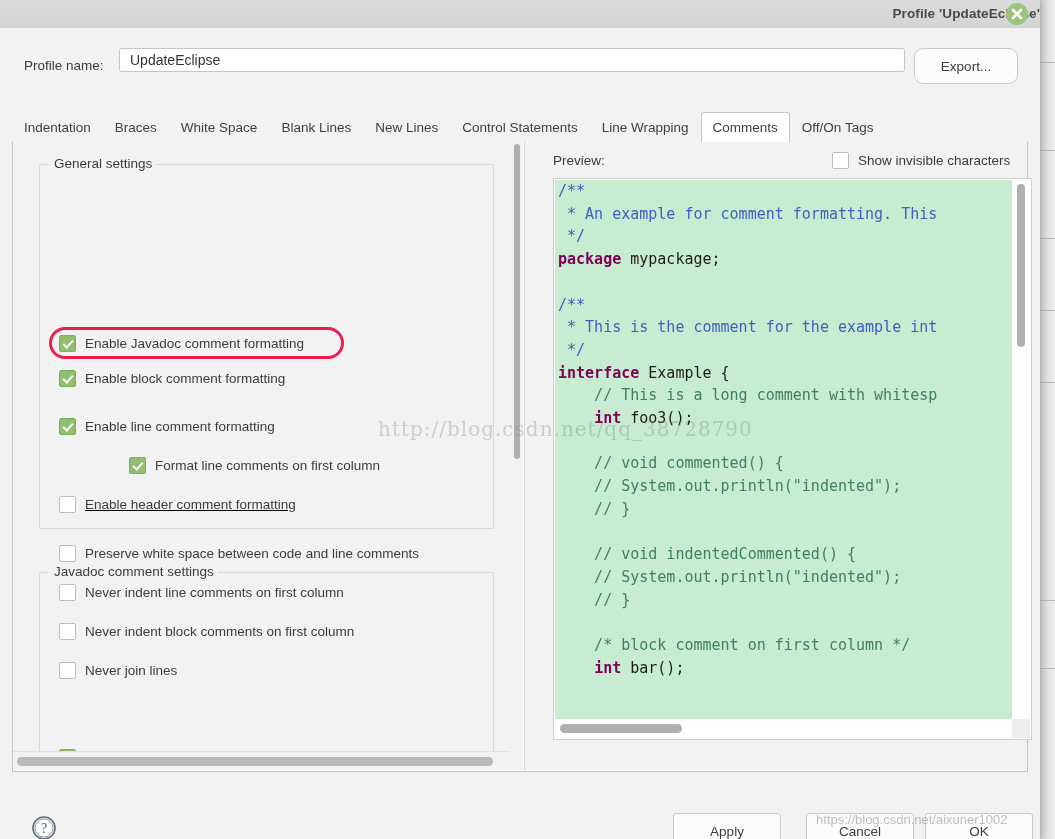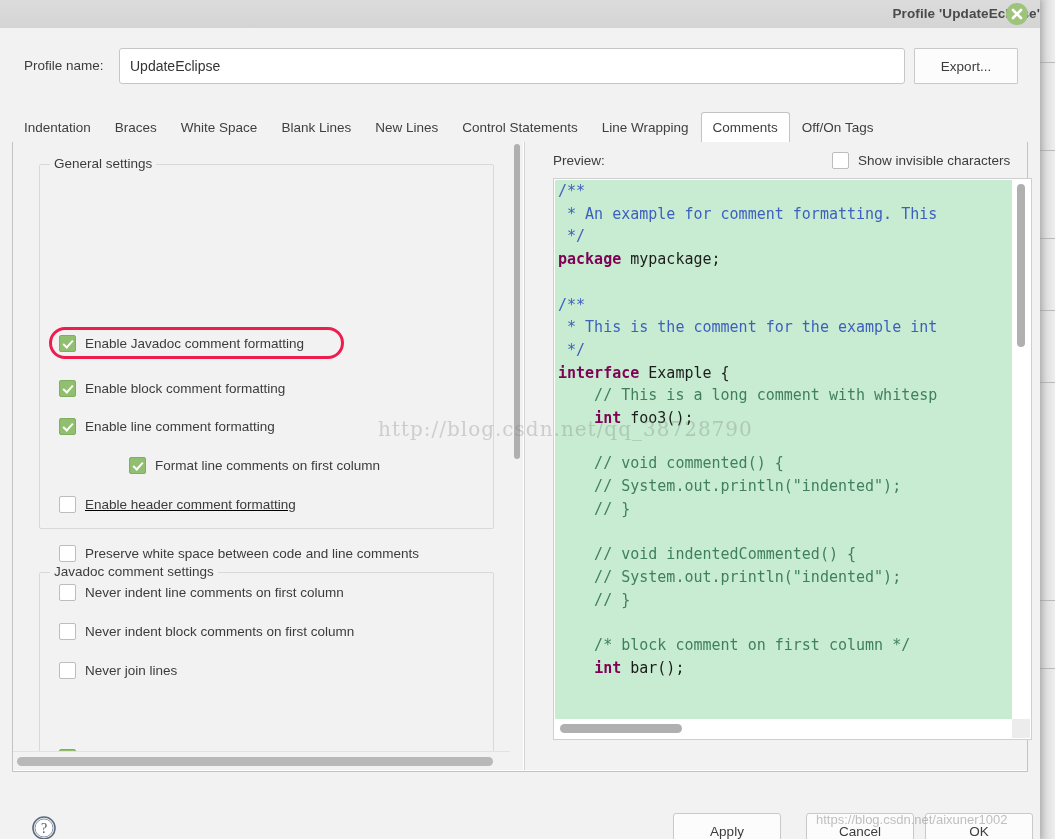--- a/index.html
+++ b/index.html
@@ -90,38 +90,38 @@
   }
   #profile-label {
     position: absolute;
     left: 24px; top: 10px;
     font-size: 13.5px;
     color: #3c3c3c;
   }
   #profile-name-input {
     position: absolute;
     left: 119px; top: 0;
-    width: 786px; height: 36px;
+    width: 786px; height: 24px;
     box-sizing: border-box;
     border: 1px solid #c6c6c6;
     border-radius: 3px;
     background: #ffffff;
     font-family: "Liberation Sans", sans-serif;
     font-size: 14px;
     color: #333333;
     padding: 0 10px;
     outline: none;
   }
   #export-button {
     position: absolute;
     left: 914px; top: 0;
     width: 104px; height: 36px;
     box-sizing: border-box;
     border: 1px solid #c9c9c9;
-    border-radius: 1px;
+    border-radius: 9px;
     background: #fcfcfc;
     font-family: "Liberation Sans", sans-serif;
     font-size: 13.5px;
     color: #3c3c3c;
     cursor: pointer;
   }
 
   
   #tab-bar {
     position: absolute;
@@ -479,21 +479,21 @@
 
           <div class="group-box" id="javadoc-group" style="top:430px; height:200px;">
             <div class="group-title">Javadoc comment settings</div>
           </div>
 
           <div id="general-items">
               <div class="check-row" style="top: 190px; left: 46px;">
                 <span class="cbox on"></span>
                 <span class="check-label">Enable Javadoc comment formatting</span>
               </div>
-              <div class="check-row" style="top: 235px; left: 46px;">
+              <div class="check-row" style="top: 225px; left: 46px;">
                 <span class="cbox on"></span>
                 <span class="check-label">Enable block comment formatting</span>
               </div>
               <div class="check-row" style="top: 273px; left: 46px;">
                 <span class="cbox on"></span>
                 <span class="check-label">Enable line comment formatting</span>
               </div>
               <div class="check-row" style="top: 312px; left: 74px; padding-left: 42px;">
                 <span class="cbox on"></span>
                 <span class="check-label">Format line comments on first column</span>

